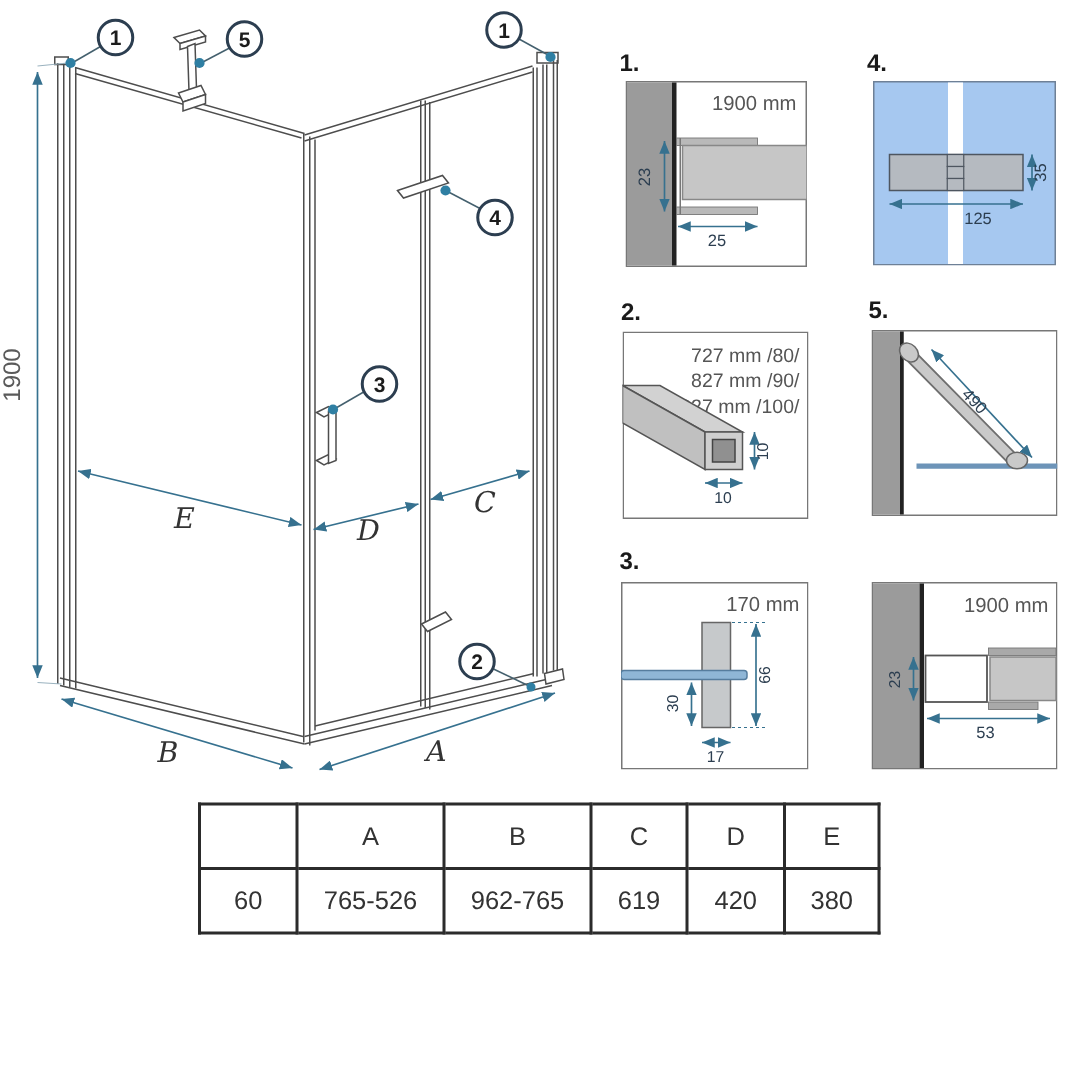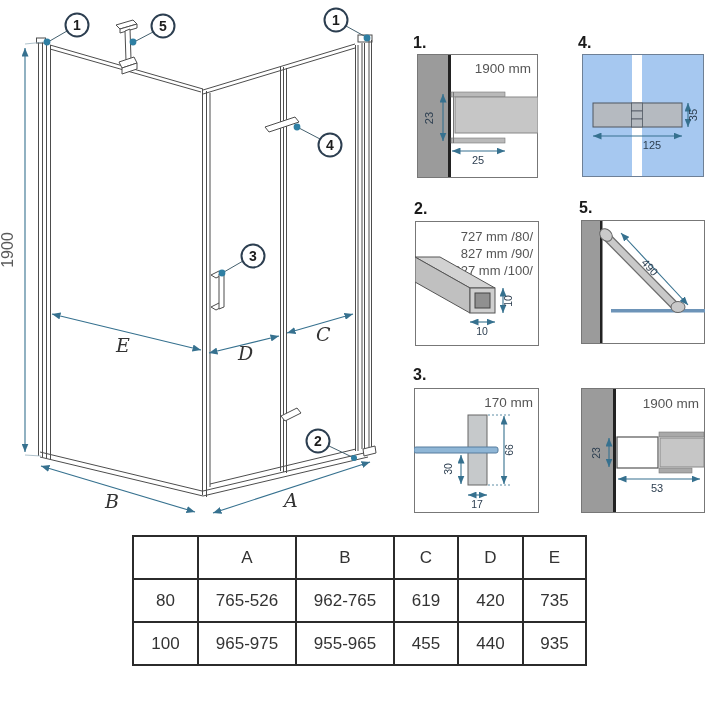--- a/index.html
+++ b/index.html
@@ -236,29 +236,21 @@
   <tbody>
       <tr>
     <td></td>
     <td>A</td>
     <td>B</td>
     <td>C</td>
     <td>D</td>
     <td>E</td>
   </tr>
   <tr>
-    <td>80</td>
+    <td>60</td>
     <td>765-526</td>
     <td>962-765</td>
     <td>619</td>
     <td>420</td>
-    <td>735</td>
-  </tr>
-  <tr>
-    <td>100</td>
-    <td>965-975</td>
-    <td>955-965</td>
-    <td>455</td>
-    <td>440</td>
-    <td>935</td>
+    <td>380</td>
   </tr>
 </tbody>
   </table>
 
 </body></html>

